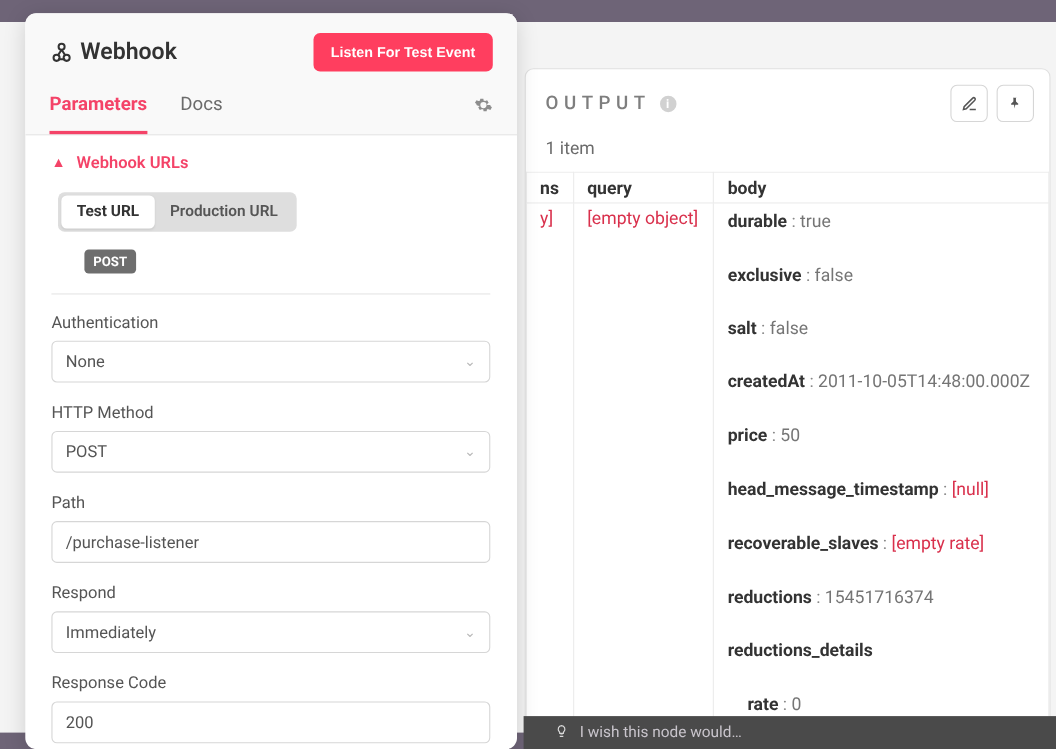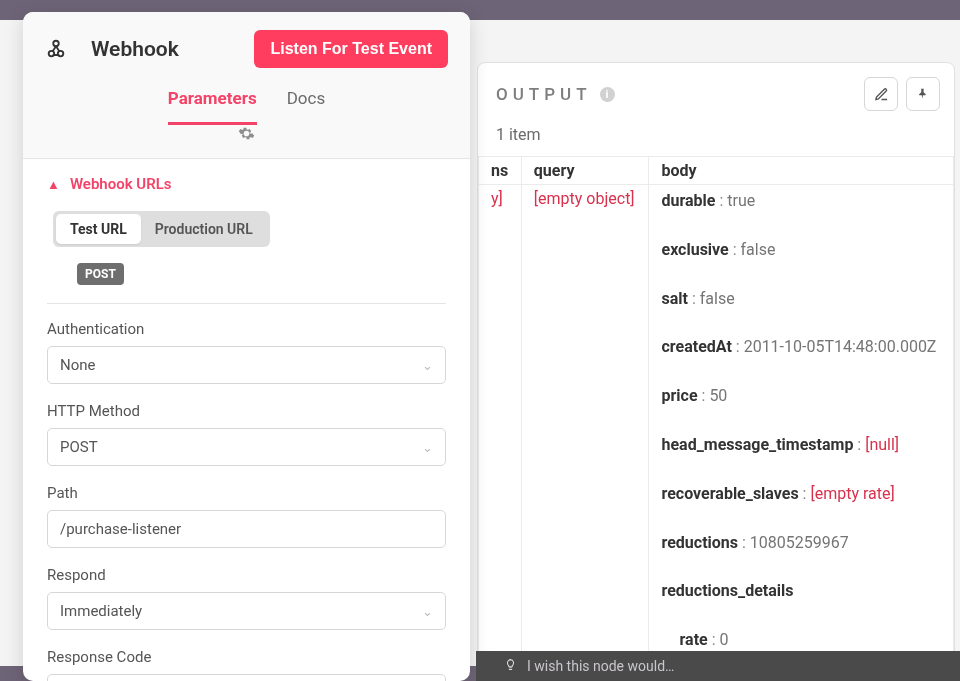--- a/index.html
+++ b/index.html
@@ -38,48 +38,47 @@
   }
   .header-row {
     display: flex;
     align-items: center;
     justify-content: space-between;
     margin-bottom: 20px;
   }
   .title-group {
     display: flex;
     align-items: center;
-    gap: 24px;
+    gap: 6px;
   }
   .webhook-icon {
     width: 22px; height: 22px;
     display: inline-flex;
     align-items: center;
     justify-content: center;
   }
   .title {
     font-size: 21px;
     font-weight: 600;
     color: #333;
   }
   .listen-btn {
     background: #ff3e5f;
     color: #fff;
     border: none;
     font-weight: 600;
-    font-size: 16px;
+    font-size: 13px;
     padding: 10px 16px;
     border-radius: 6px;
     cursor: pointer;
   }
   .tabs-row {
     display: flex;
     align-items: center;
     justify-content: space-between;
-    flex-direction: column;
   }
   .tabs { display: flex; gap: 30px; }
   .tab {
     font-size: 17px;
     color: #6b6b6b;
     padding-bottom: 14px;
     cursor: pointer;
     border-bottom: 3px solid transparent;
   }
   .tab.active {
@@ -344,21 +343,21 @@
           <td><span class="bracket-red">[empty object]</span></td>
           <td class="body-cell">
             <div class="kv-list">
               <div><span class="kv-key">durable</span> <span class="kv-sep">:</span> <span class="kv-val">true</span></div>
               <div><span class="kv-key">exclusive</span> <span class="kv-sep">:</span> <span class="kv-val">false</span></div>
               <div><span class="kv-key">salt</span> <span class="kv-sep">:</span> <span class="kv-val">false</span></div>
               <div><span class="kv-key">createdAt</span> <span class="kv-sep">:</span> <span class="kv-val">2011-10-05T14:48:00.000Z</span></div>
               <div><span class="kv-key">price</span> <span class="kv-sep">:</span> <span class="kv-val">50</span></div>
               <div><span class="kv-key">head_message_timestamp</span> <span class="kv-sep">:</span> <span class="kv-val red">[null]</span></div>
               <div><span class="kv-key">recoverable_slaves</span> <span class="kv-sep">:</span> <span class="kv-val red">[empty rate]</span></div>
-              <div><span class="kv-key">reductions</span> <span class="kv-sep">:</span> <span class="kv-val">10805259967</span></div>
+              <div><span class="kv-key">reductions</span> <span class="kv-sep">:</span> <span class="kv-val">15451716374</span></div>
               <div><span class="kv-key">reductions_details</span></div>
               <div class="kv-indent"><span class="kv-key">rate</span> <span class="kv-sep">:</span> <span class="kv-val">0</span></div>
             </div>
           </td>
         </tr>
       </tbody>
     </table>
   </div>
 </div>
 

